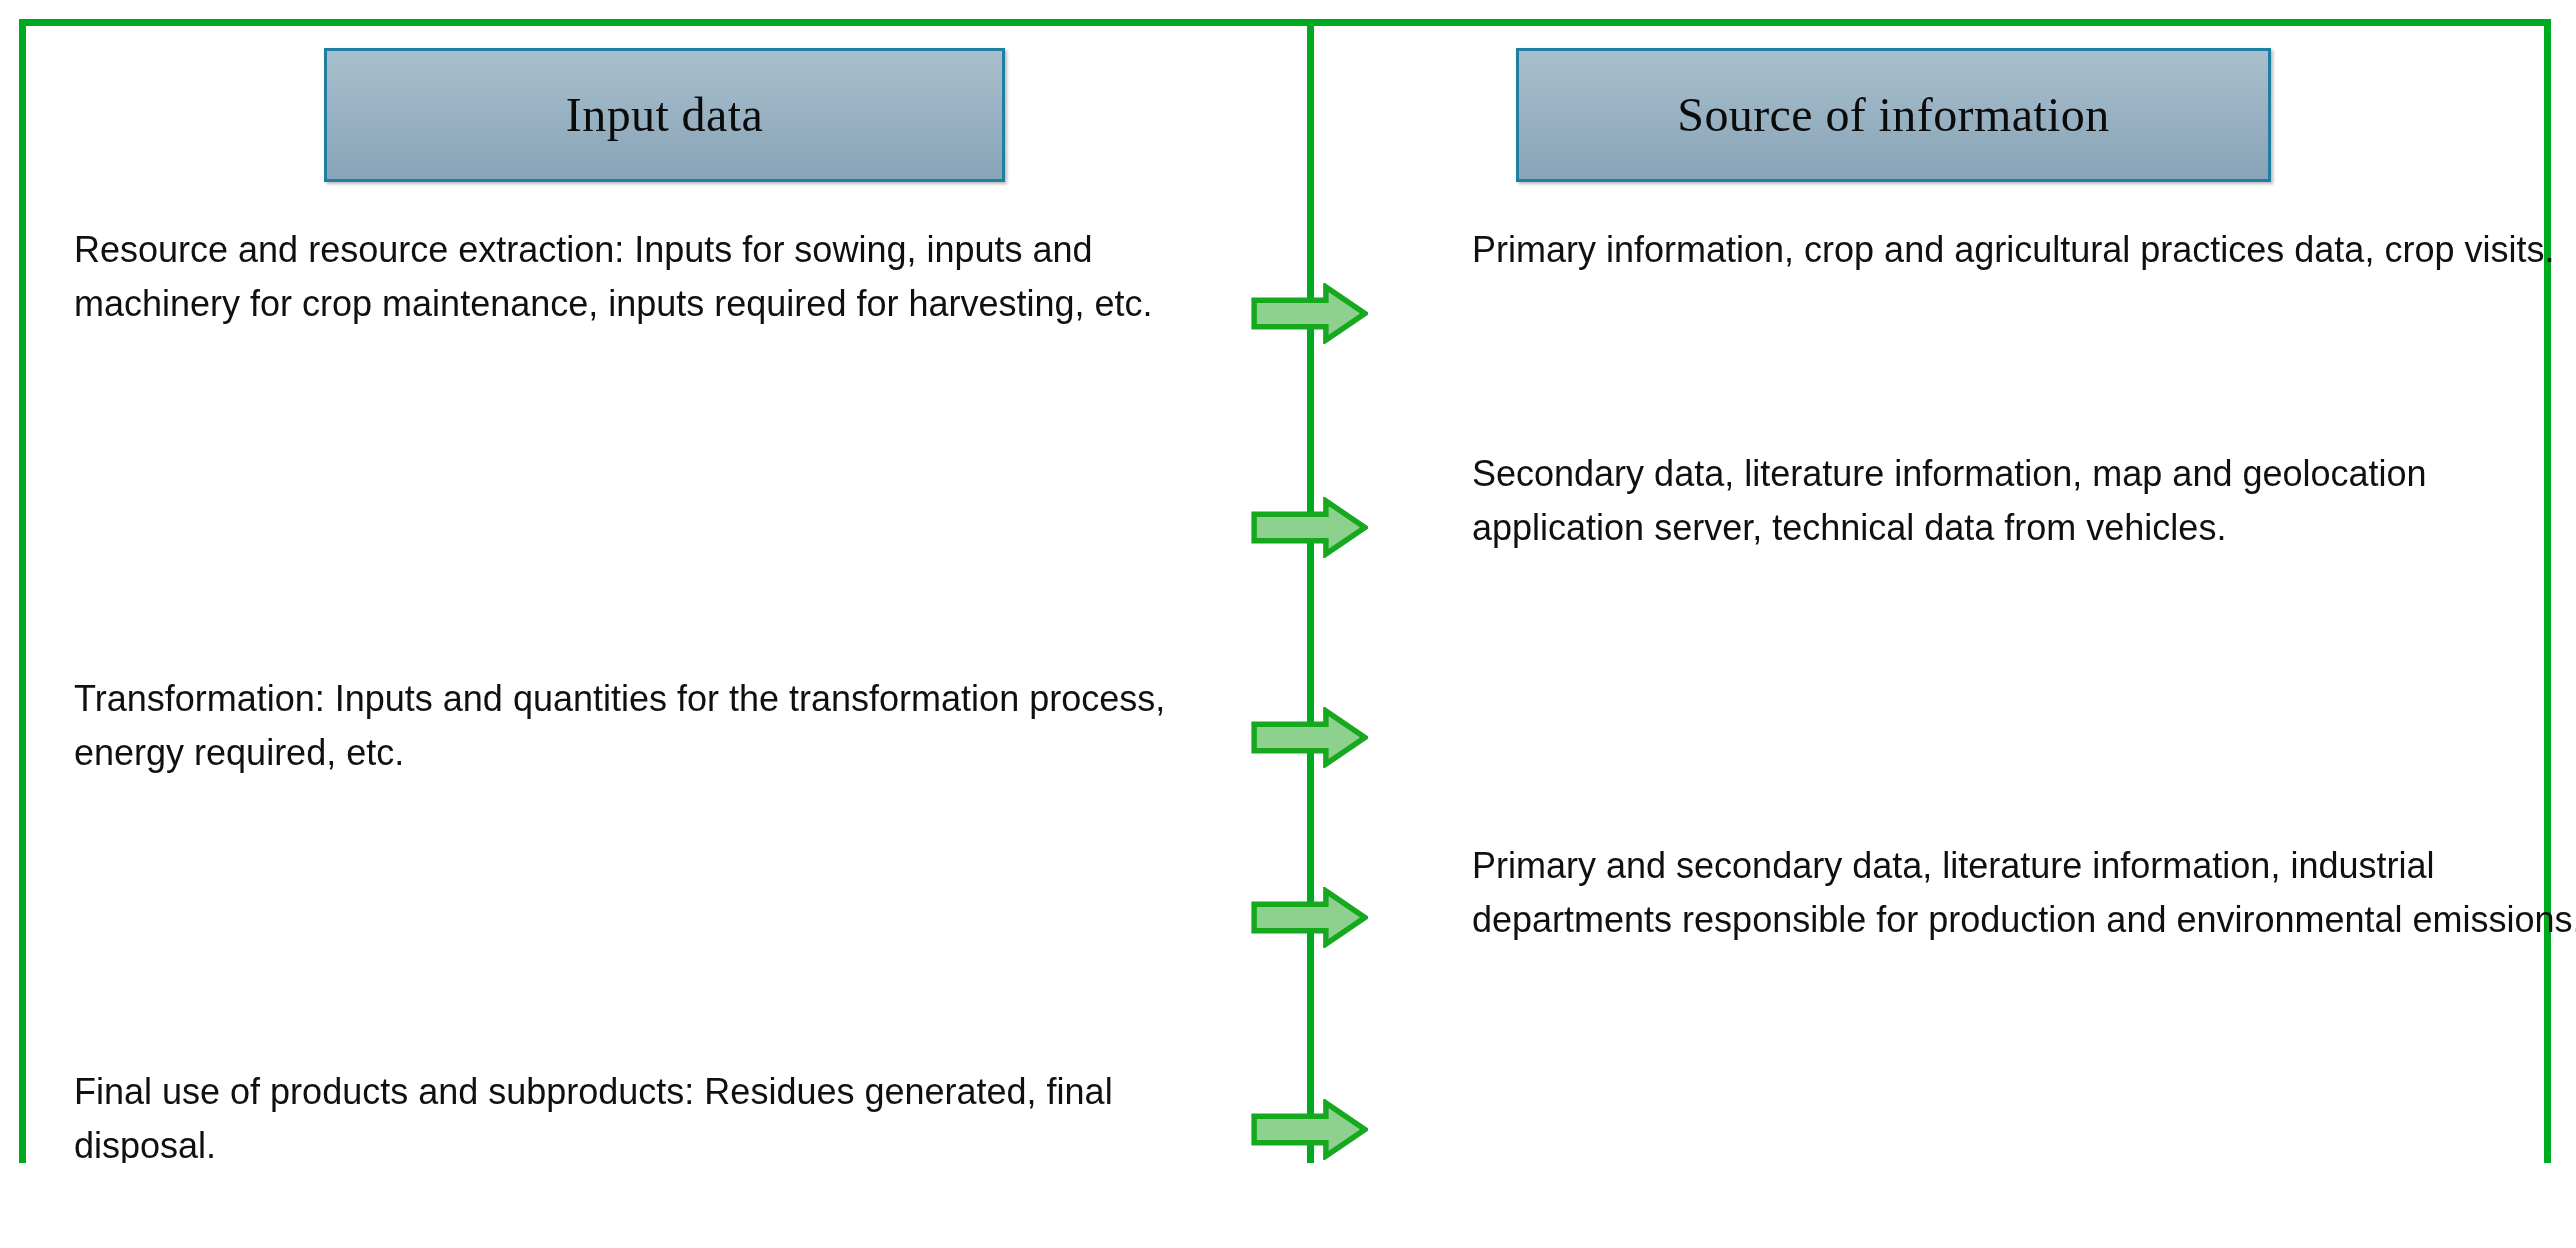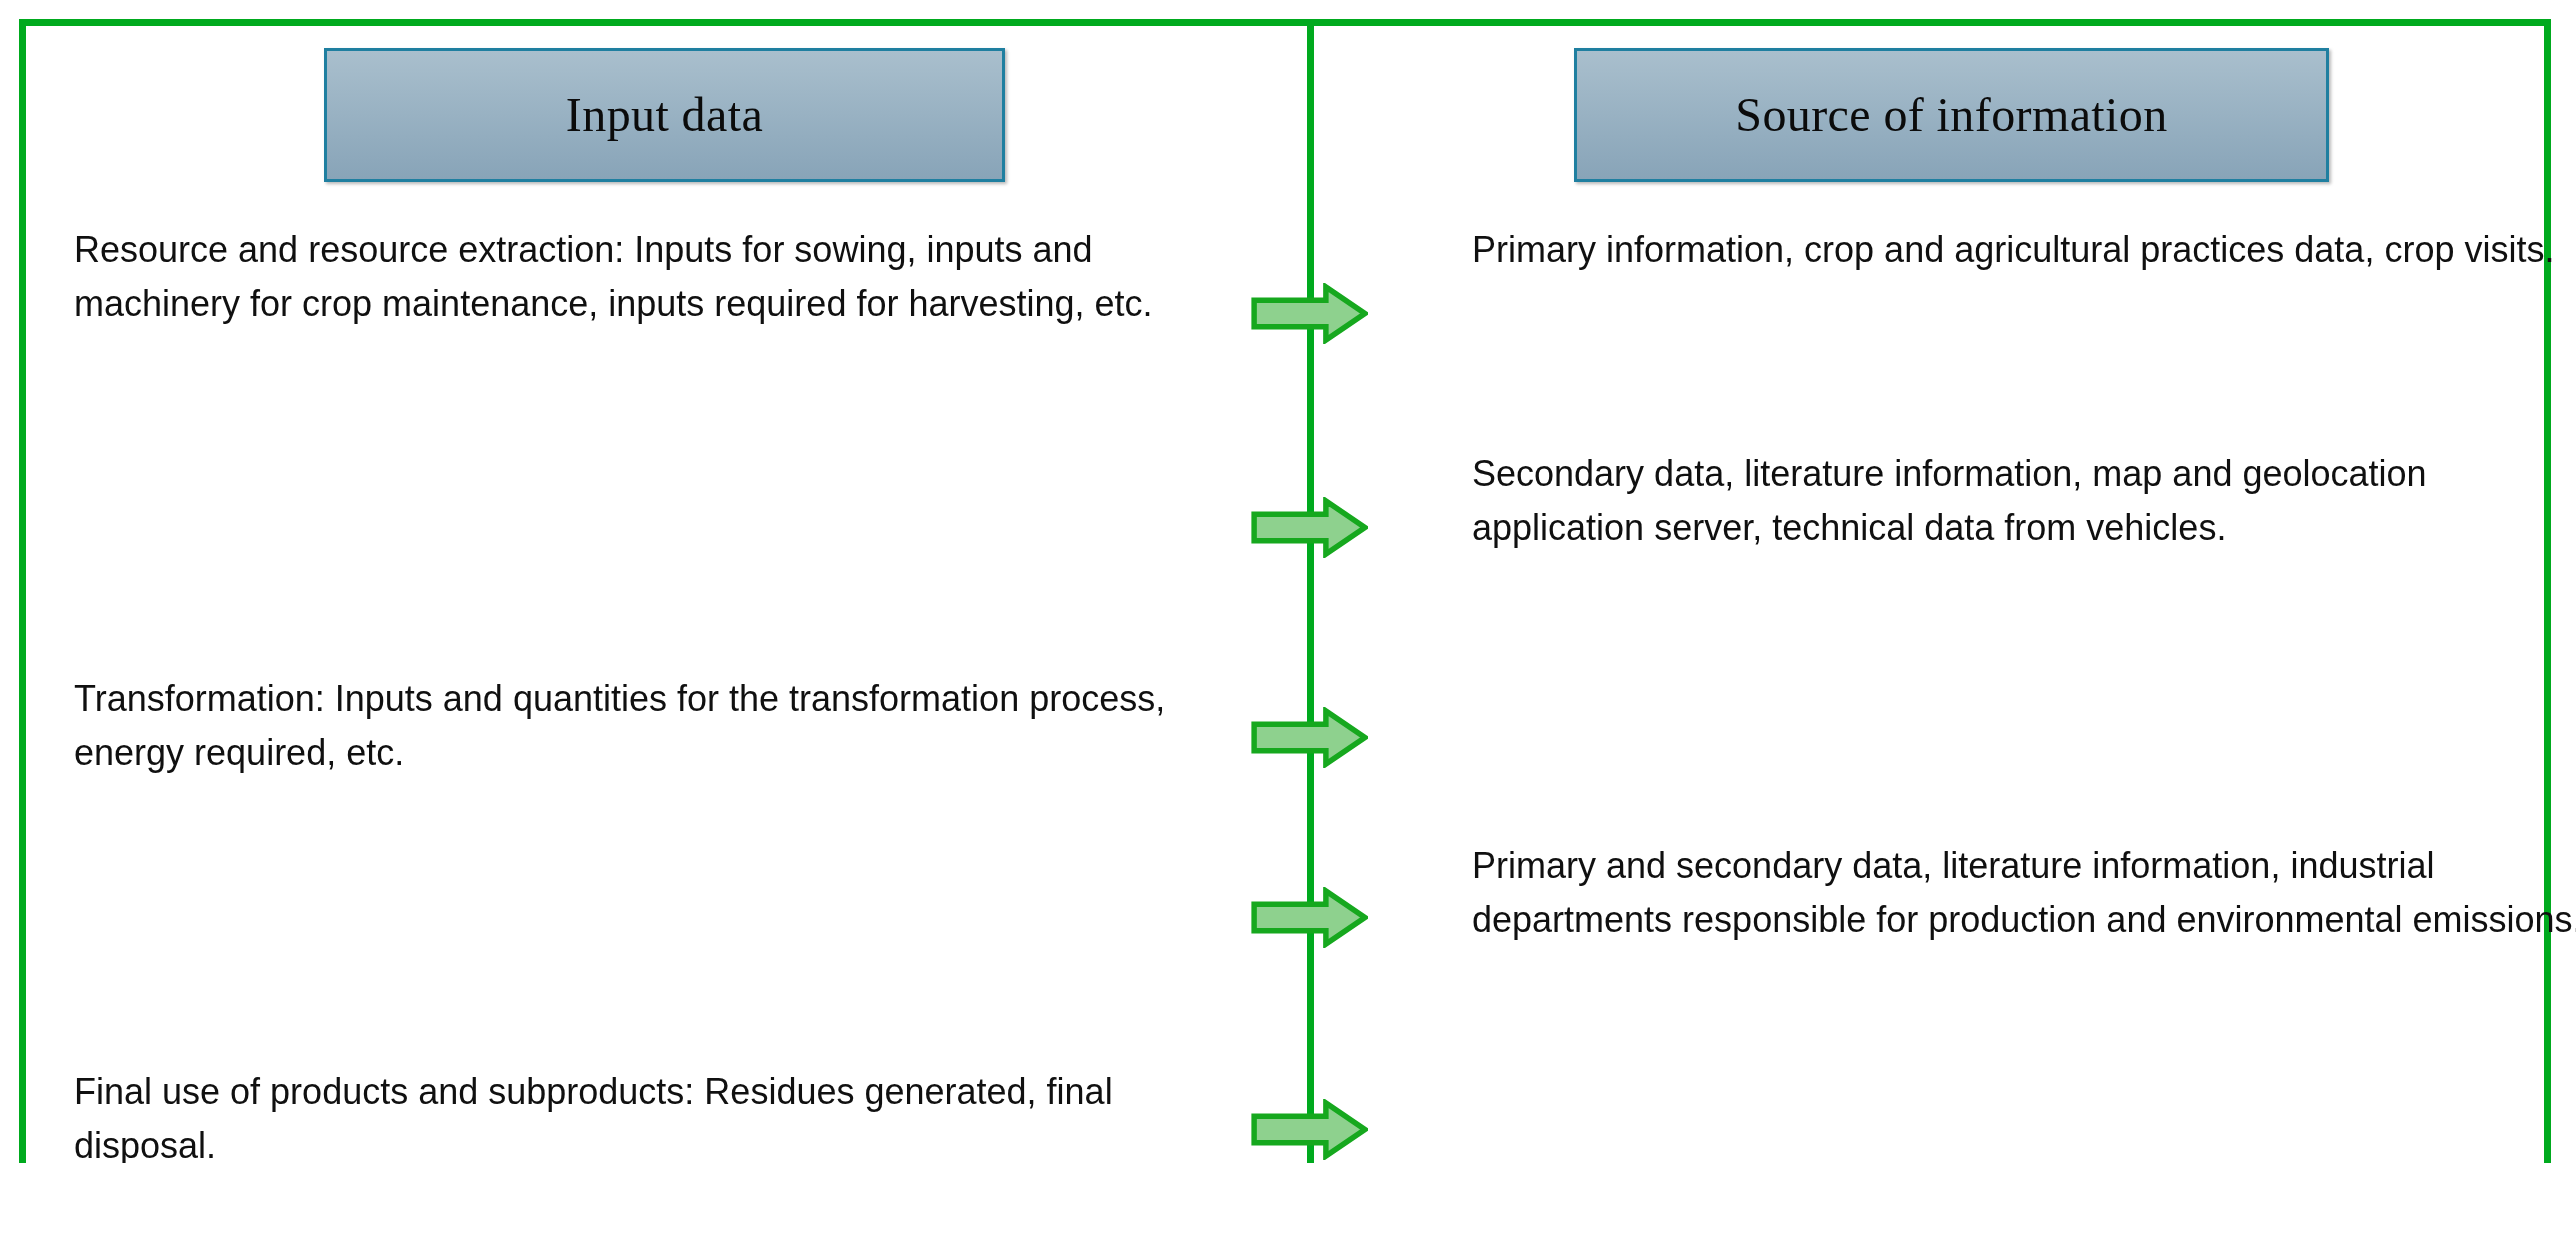--- a/index.html
+++ b/index.html
@@ -60,21 +60,21 @@
     letter-spacing: 0.4px;
     white-space: nowrap;
   }
   #header-input-data {
     left: 324px;
     top: 48px;
     width: 681px;
     height: 134px;
   }
   #header-source-info {
-    left: 1574px;
+    left: 1516px;
     top: 48px;
     width: 755px;
     height: 134px;
   }
   .cell-text {
     font-family: Liberation Sans, sans-serif;
     font-size: 36px;
     line-height: 1.50;
     color: #101010;
     white-space: pre-line;

